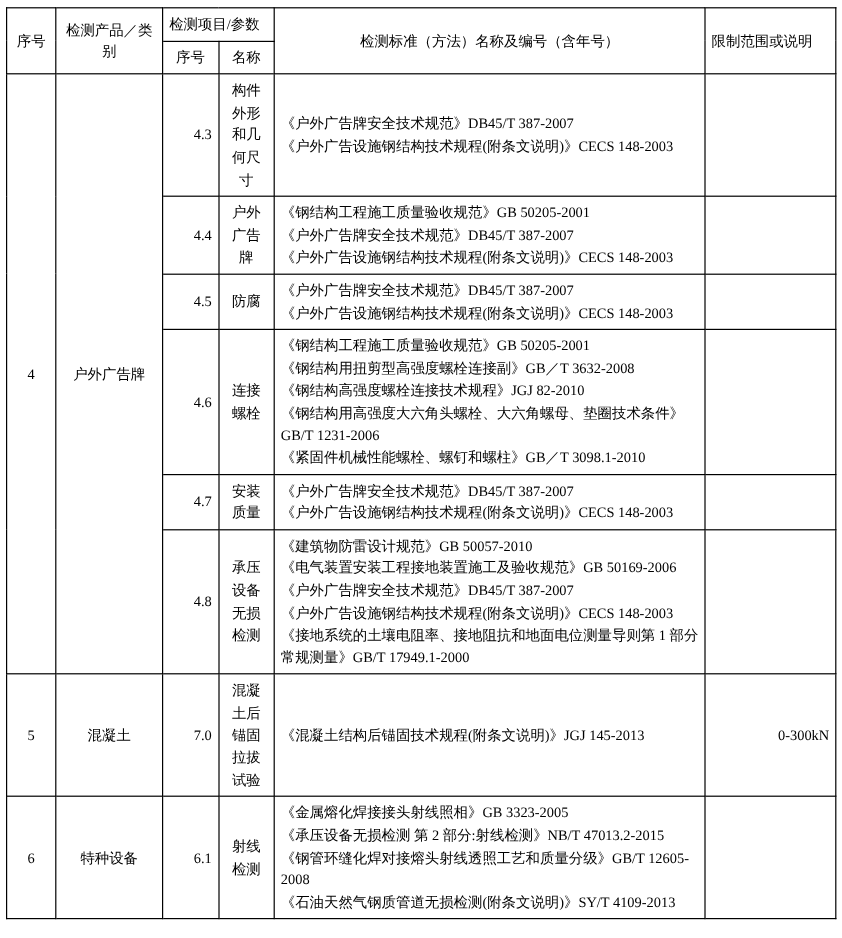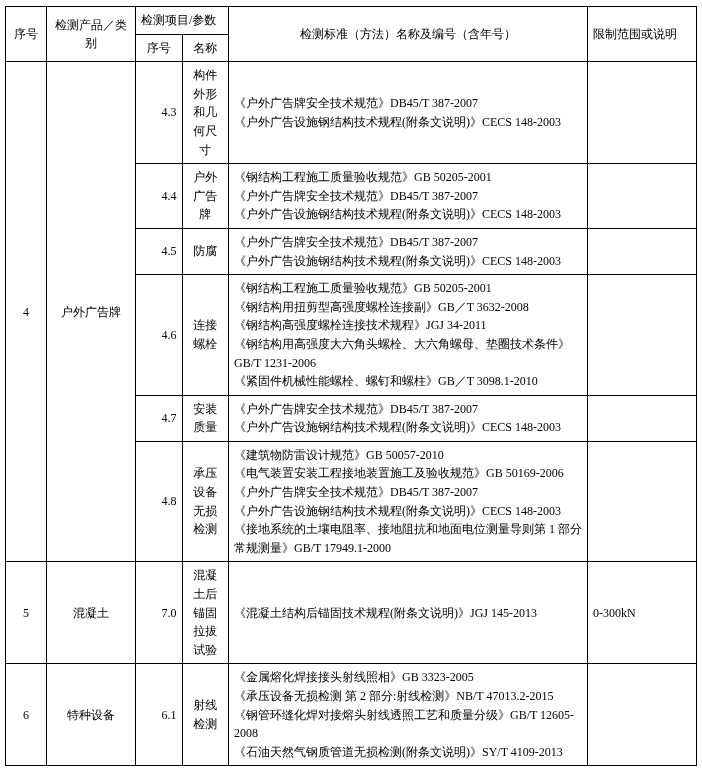--- a/index.html
+++ b/index.html
@@ -29,21 +29,21 @@
     padding: 4px 5px;
     font-size: 12px;
     line-height: 1.55;
     font-weight: normal;
   }
   .c-seq       { width: 30px;  text-align: center; }
   .c-product   { width: 78px;  text-align: center; margin-top: 14px; }
   .c-itemno    { width: 48px;  text-align: right; }
   .c-itemname  { width: 78px;  text-align: center; }
   .c-standard  { width: 348px; text-align: left; }
-  .c-limit     { width: 98px;  text-align: left; vertical-align: top; }
+  .c-limit     { width: 98px;  text-align: right; vertical-align: top; }
 
   th.head { text-align: center; vertical-align: middle; }
   th.head-left { text-align: left; vertical-align: top; }
 
   .std-line {
     display: block;
     text-indent: 0;
     margin: 0;
   }
   .limit-text { font-size: 12px; }
@@ -97,21 +97,21 @@
           <span class="std-line">《户外广告设施钢结构技术规程(附条文说明)》CECS 148-2003</span>
         </td>
         <td class="c-limit"></td>
       </tr>
       <tr>
         <td class="c-itemno">4.6</td>
         <td class="c-itemname">连接螺栓</td>
         <td class="c-standard">
           <span class="std-line">《钢结构工程施工质量验收规范》GB 50205-2001</span>
           <span class="std-line">《钢结构用扭剪型高强度螺栓连接副》GB／T 3632-2008</span>
-          <span class="std-line">《钢结构高强度螺栓连接技术规程》JGJ 34-2011</span>
+          <span class="std-line">《钢结构高强度螺栓连接技术规程》JGJ 82-2010</span>
           <span class="std-line">《钢结构用高强度大六角头螺栓、大六角螺母、垫圈技术条件》GB/T 1231-2006</span>
           <span class="std-line">《紧固件机械性能螺栓、螺钉和螺柱》GB／T 3098.1-2010</span>
         </td>
         <td class="c-limit"></td>
       </tr>
       <tr>
         <td class="c-itemno">4.7</td>
         <td class="c-itemname">安装质量</td>
         <td class="c-standard">
           <span class="std-line">《户外广告牌安全技术规范》DB45/T 387-2007</span>

